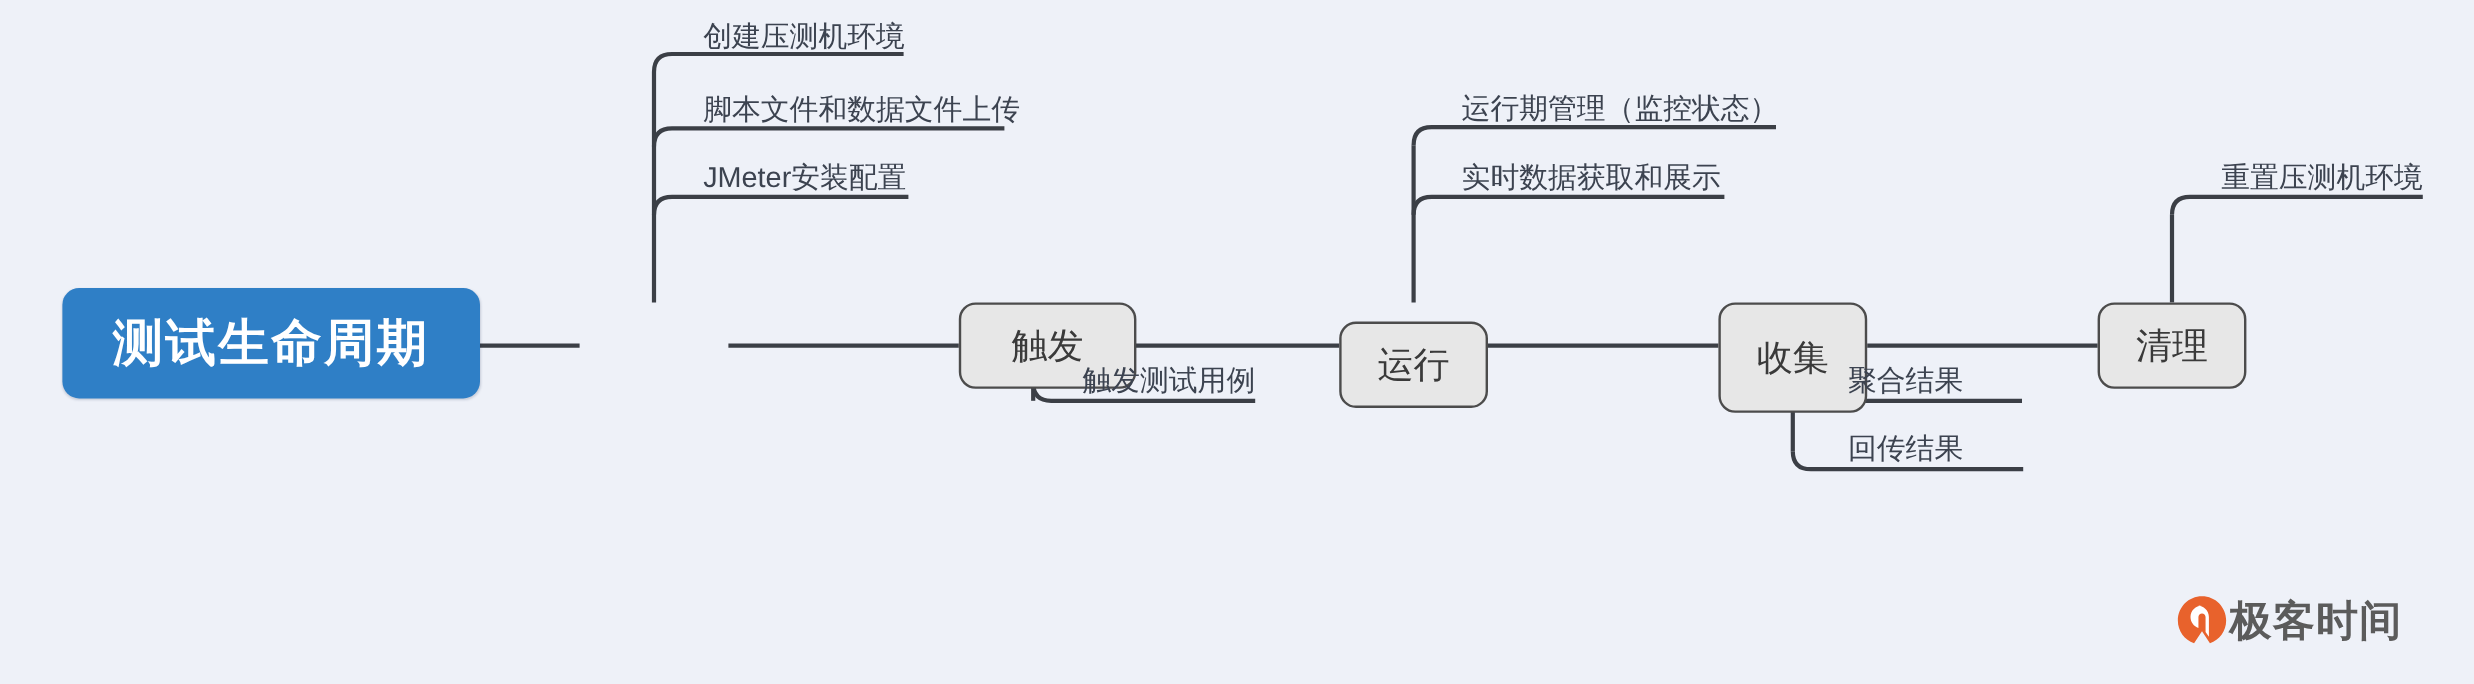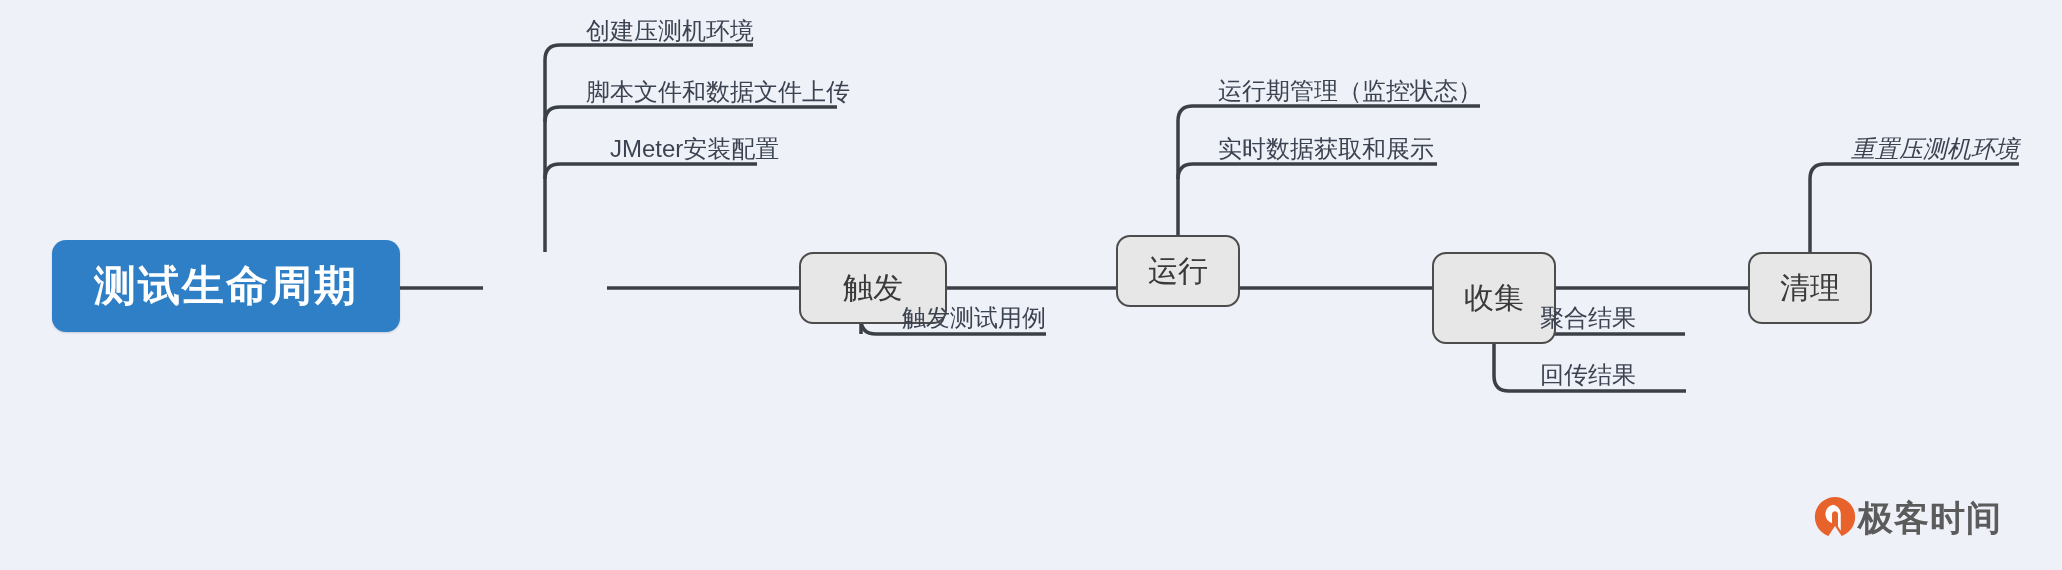--- a/index.html
+++ b/index.html
@@ -112,45 +112,45 @@
 
   <div class="node root-node" style="left:52px; top:240px; width:348px; height:92px;border-radius:14px;">
     <span>测试生命周期</span>
   </div>
 
 
   <div class="node stage-node" style="left:799px; top:252px; width:148px; height:72px;">
     <span>触发</span>
   </div>
 
-  <div class="node stage-node" style="left:1116px; top:235px; width:124px; height:72px;">
+  <div class="node stage-node" style="left:1116px; top:268px; width:124px; height:72px;">
     <span>运行</span>
   </div>
 
   <div class="node stage-node" style="left:1432px; top:252px; width:124px; height:92px;">
     <span>收集</span>
   </div>
 
   <div class="node stage-node" style="left:1748px; top:252px; width:124px; height:72px;">
     <span>清理</span>
   </div>
 
   <div class="leaf-label" style="left:586px; top:19px;">创建压测机环境</div>
   <div class="leaf-label" style="left:586px; top:80px;">脚本文件和数据文件上传</div>
-  <div class="leaf-label" style="left:610px; top:137px;">JMeter安装配置</div>
+  <div class="leaf-label" style="left:586px; top:137px;">JMeter安装配置</div>
 
   <div class="leaf-label" style="left:902px; top:306px;">触发测试用例</div>
 
   <div class="leaf-label" style="left:1218px; top:79px;">运行期管理（监控状态）</div>
   <div class="leaf-label" style="left:1218px; top:137px;">实时数据获取和展示</div>
 
   <div class="leaf-label" style="left:1540px; top:306px;">聚合结果</div>
   <div class="leaf-label" style="left:1540px; top:363px;">回传结果</div>
 
-  <div class="leaf-label" style="left:1851px; top:137px;font-style:italic;">重置压测机环境</div>
+  <div class="leaf-label" style="left:1851px; top:137px;">重置压测机环境</div>
 
   <div class="logo" style="left:1812px; top:494px;">
     <svg class="logo-mark" viewBox="0 0 48 48" xmlns="http://www.w3.org/2000/svg">
       <path d="M24 3 C12.4 3 3 12.4 3 24 c0 9.2 5.9 17 14.1 19.8 L24 33.5 l6.9 10.3 C39.1 41 45 33.2 45 24 45 12.4 35.6 3 24 3 z" fill="#e8622c"></path>
       <path d="M24 12 c-5.5 0-10 4.5-10 10 0 4.4 2.9 8.2 6.9 9.5 V22 c0-1.7 1.4-3.1 3.1-3.1 1.7 0 3.1 1.4 3.1 3.1 v13 l2.9 4.3 V22 c0-5.5-4.5-10-10-10z" fill="#ffffff" transform="translate(0,-1)"></path>
     </svg>
     <span class="logo-text">极客时间</span>
   </div>
 
 </div>

